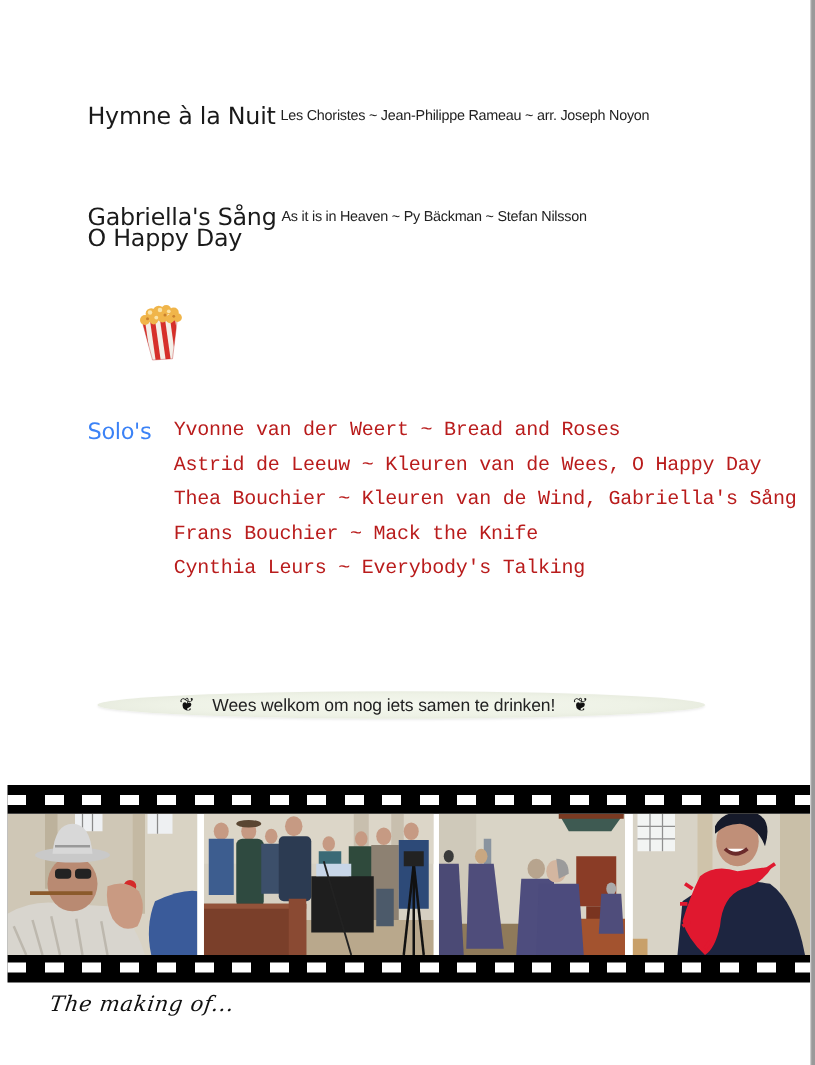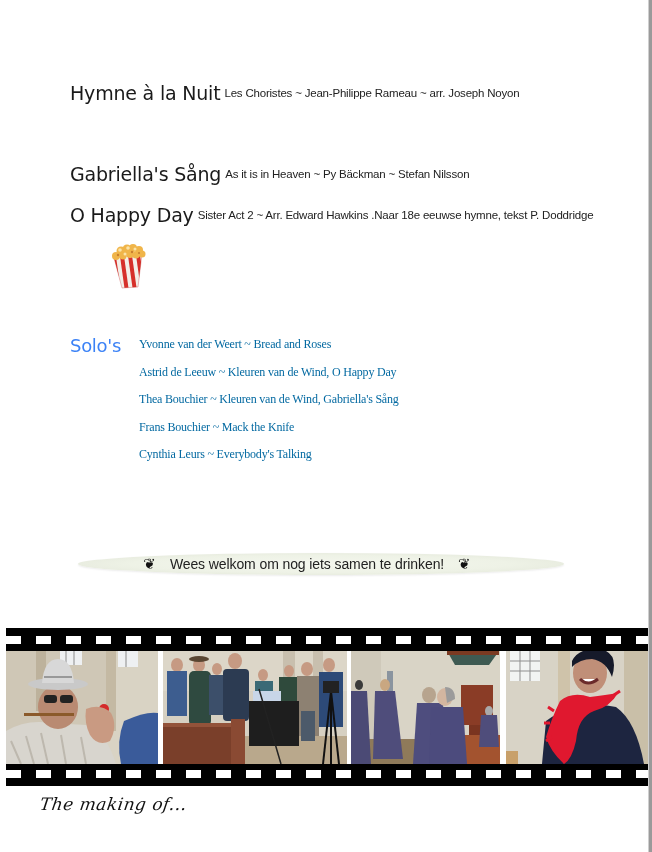--- a/index.html
+++ b/index.html
@@ -71,23 +71,23 @@
     .solo-list {
       position: absolute;
       left: 69px;
       top: 2px;
       margin: 0;
       padding: 0;
       list-style: none;
       white-space: nowrap;
     }
     .solo-item {
-      font-family: Liberation Serif, serif;
-      font-size: 12px;
-      color: #0369a1;
+      font-family: Liberation Mono, monospace;
+      font-size: 16px;
+      color: #b91c1c;
       height: 27.6px;
       line-height: 16px;
       letter-spacing: -0.2px;
     }
     .welcome-bar {
       position: absolute;
       left: 78px;
       top: 553px;
       width: 486px;
       height: 22px;
@@ -172,23 +172,22 @@
 <div class="page-edge"></div>
 
 <div class="song" style="top:80px;">
   <span class="song-title">Hymne à la Nuit</span>
   <span class="song-credit">Les Choristes ~ Jean-Philippe Rameau ~ arr. Joseph Noyon</span>
 </div>
 <div class="song" style="top:136px;margin-top:25px;">
   <span class="song-title">Gabriella's Sång</span>
   <span class="song-credit">As it is in Heaven ~ Py Bäckman ~ Stefan Nilsson</span>
 </div>
-<div class="song" style="top:202px;">
+<div class="song" style="top:178px;flex-direction:column;">
   <span class="song-title">O Happy Day</span>
-  <span class="song-credit">Sister Act 2 ~ Arr. Edward Hawkins .Naar 18e eeuwse hymne, tekst P. Doddridge</span>
 </div>
 
 <div class="popcorn">
   <svg width="42" height="50" viewBox="0 0 42 50">
     <defs>
       <clipPath id="cup">
         <path d="M6 18 L34 14 L30 47 L14 48 Z"></path>
       </clipPath>
     </defs>
     <g clip-path="url(#cup)">
@@ -221,21 +220,21 @@
       <circle cx="24" cy="12" r="1.2"></circle>
       <circle cx="31" cy="13" r="1.1"></circle>
     </g>
   </svg>
 </div>
 
 <div class="solos">
   <div class="solos-heading">Solo's</div>
   <ul class="solo-list">
     <li class="solo-item">Yvonne van der Weert ~ Bread and Roses</li>
-    <li class="solo-item">Astrid de Leeuw ~ Kleuren van de Wind, O Happy Day</li>
+    <li class="solo-item">Astrid de Leeuw ~ Kleuren van de Wees, O Happy Day</li>
     <li class="solo-item">Thea Bouchier ~ Kleuren van de Wind, Gabriella's Sång</li>
     <li class="solo-item">Frans Bouchier ~ Mack the Knife</li>
     <li class="solo-item">Cynthia Leurs ~ Everybody's Talking</li>
   </ul>
 </div>
 
 <div class="welcome-bar">
   <div class="welcome-content">
     <span class="dingbat left">❦</span>
     <span class="welcome-text">Wees welkom om nog iets samen te drinken!</span>

